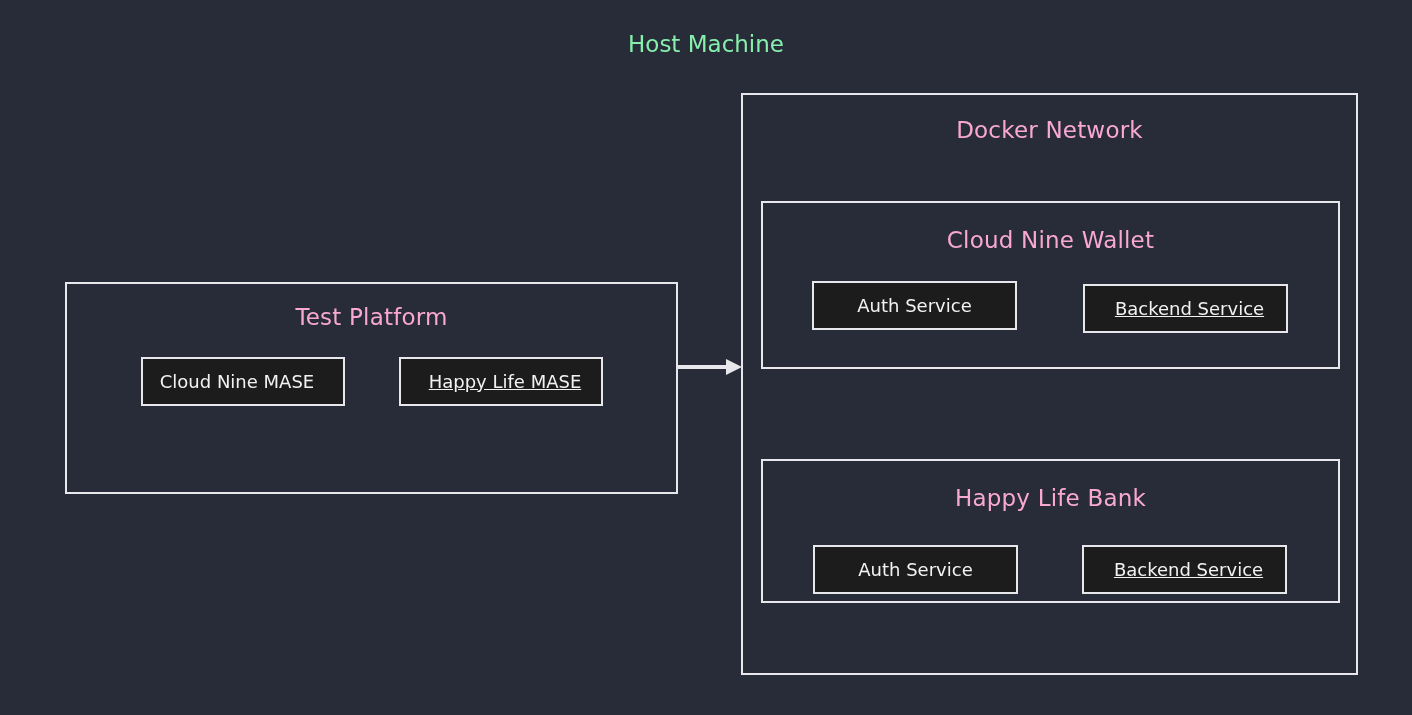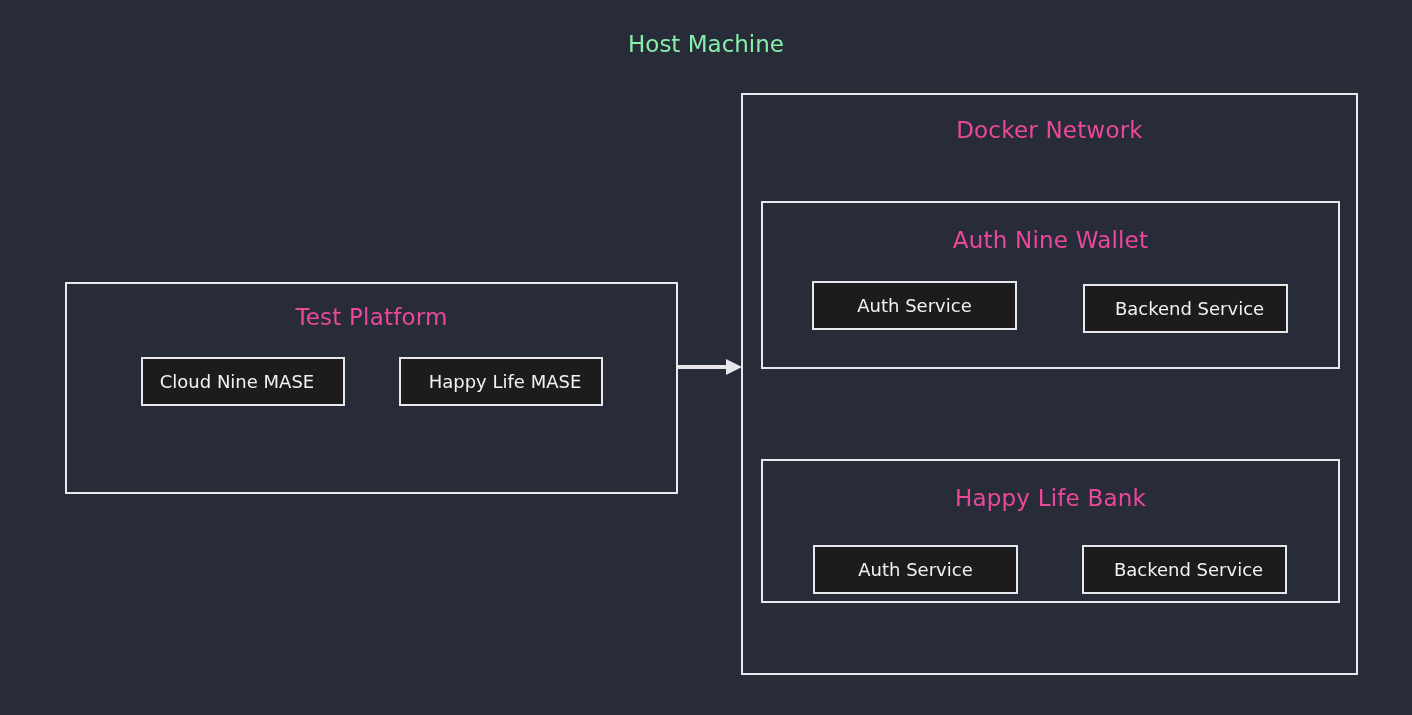--- a/index.html
+++ b/index.html
@@ -48,21 +48,21 @@
 
   
   .title-label {
     position: absolute;
     left: 0;
     right: 0;
     text-align: center;
     font-size: 23px;
     font-weight: 400;
     letter-spacing: 0.2px;
-    color: #ec4899;
+    color: #f9a8d4;
     white-space: nowrap;
     pointer-events: none;
   }
 
   .root-title {
     position: absolute;
     left: 0;
     width: 1412px;
     top: 31px;
     text-align: center;
@@ -73,21 +73,21 @@
 
   .service-label {
     font-size: 18px;
     color: #f2f2f4;
     white-space: nowrap;
     line-height: 1;
   }
 
   
   .nudge-left  { position: relative; left: -6px; }
-  .nudge-right { position: relative; left: 4px; }
+  .nudge-right { position: relative; left: 4px; text-decoration: underline; }
 
   
   .arrow {
     position: absolute;
     left: 678px;
     top: 358px;
     width: 64px;
     height: 18px;
     pointer-events: none;
   }
@@ -114,21 +114,21 @@
   <svg class="arrow" viewBox="0 0 64 18">
     <line x1="0" y1="9" x2="50" y2="9" stroke="#e8e8ec" stroke-width="4"></line>
     <polygon points="48,1 64,9 48,17" fill="#e8e8ec"></polygon>
   </svg>
 
   <div class="node container-box" style="left:741px; top:93px; width:617px; height:582px;">
     <div class="title-label" style="top:22px;">Docker Network</div>
   </div>
 
   <div class="node container-box" style="left:761px; top:201px; width:579px; height:168px;">
-    <div class="title-label" style="top:24px;">Auth Nine Wallet</div>
+    <div class="title-label" style="top:24px;">Cloud Nine Wallet</div>
   </div>
 
   <div class="node service-box" style="left:812px; top:281px; width:205px; height:49px;">
     <span class="service-label">Auth Service</span>
   </div>
 
   <div class="node service-box" style="left:1083px; top:284px; width:205px; height:49px;">
     <span class="service-label nudge-right">Backend Service</span>
   </div>
 

